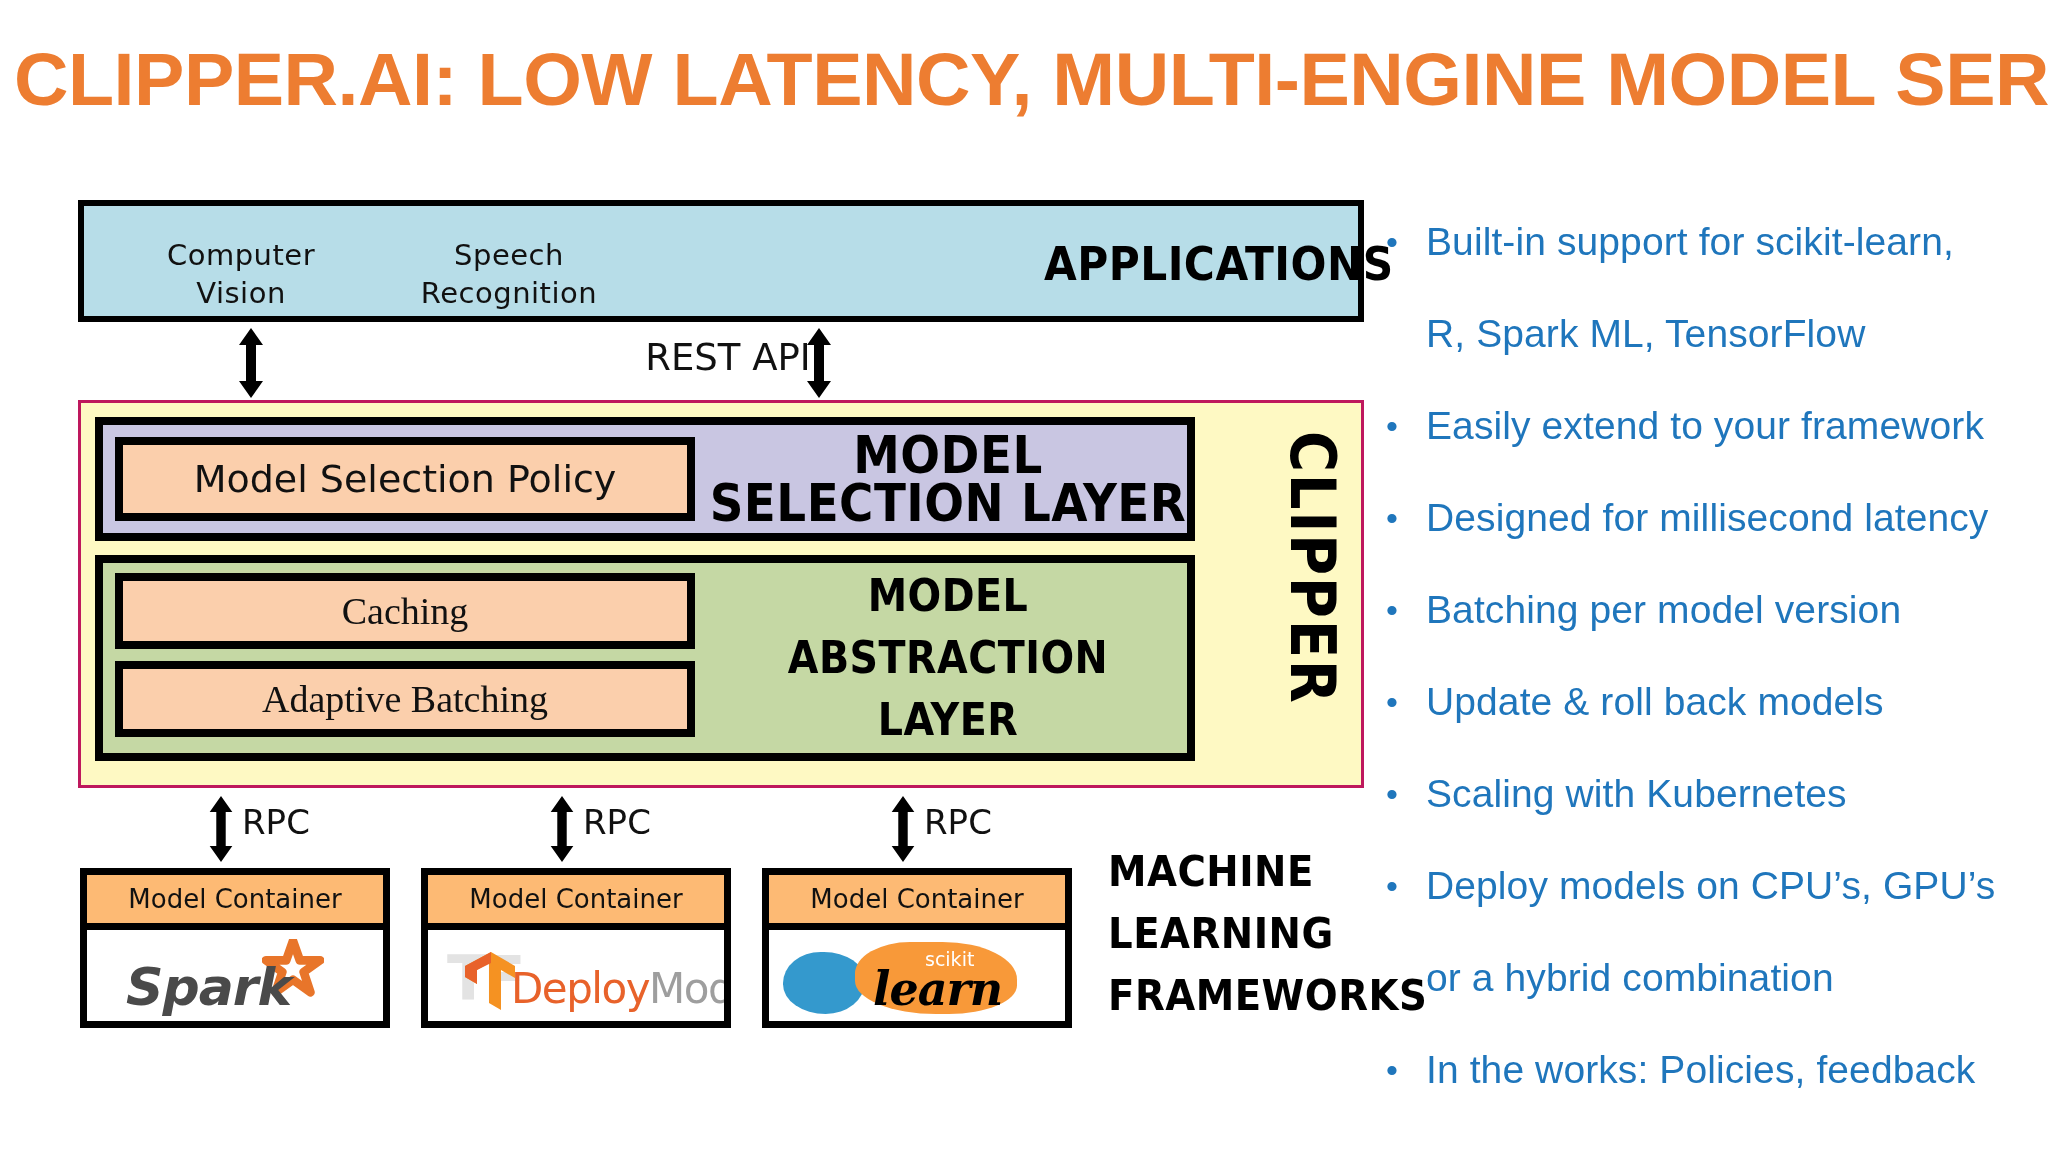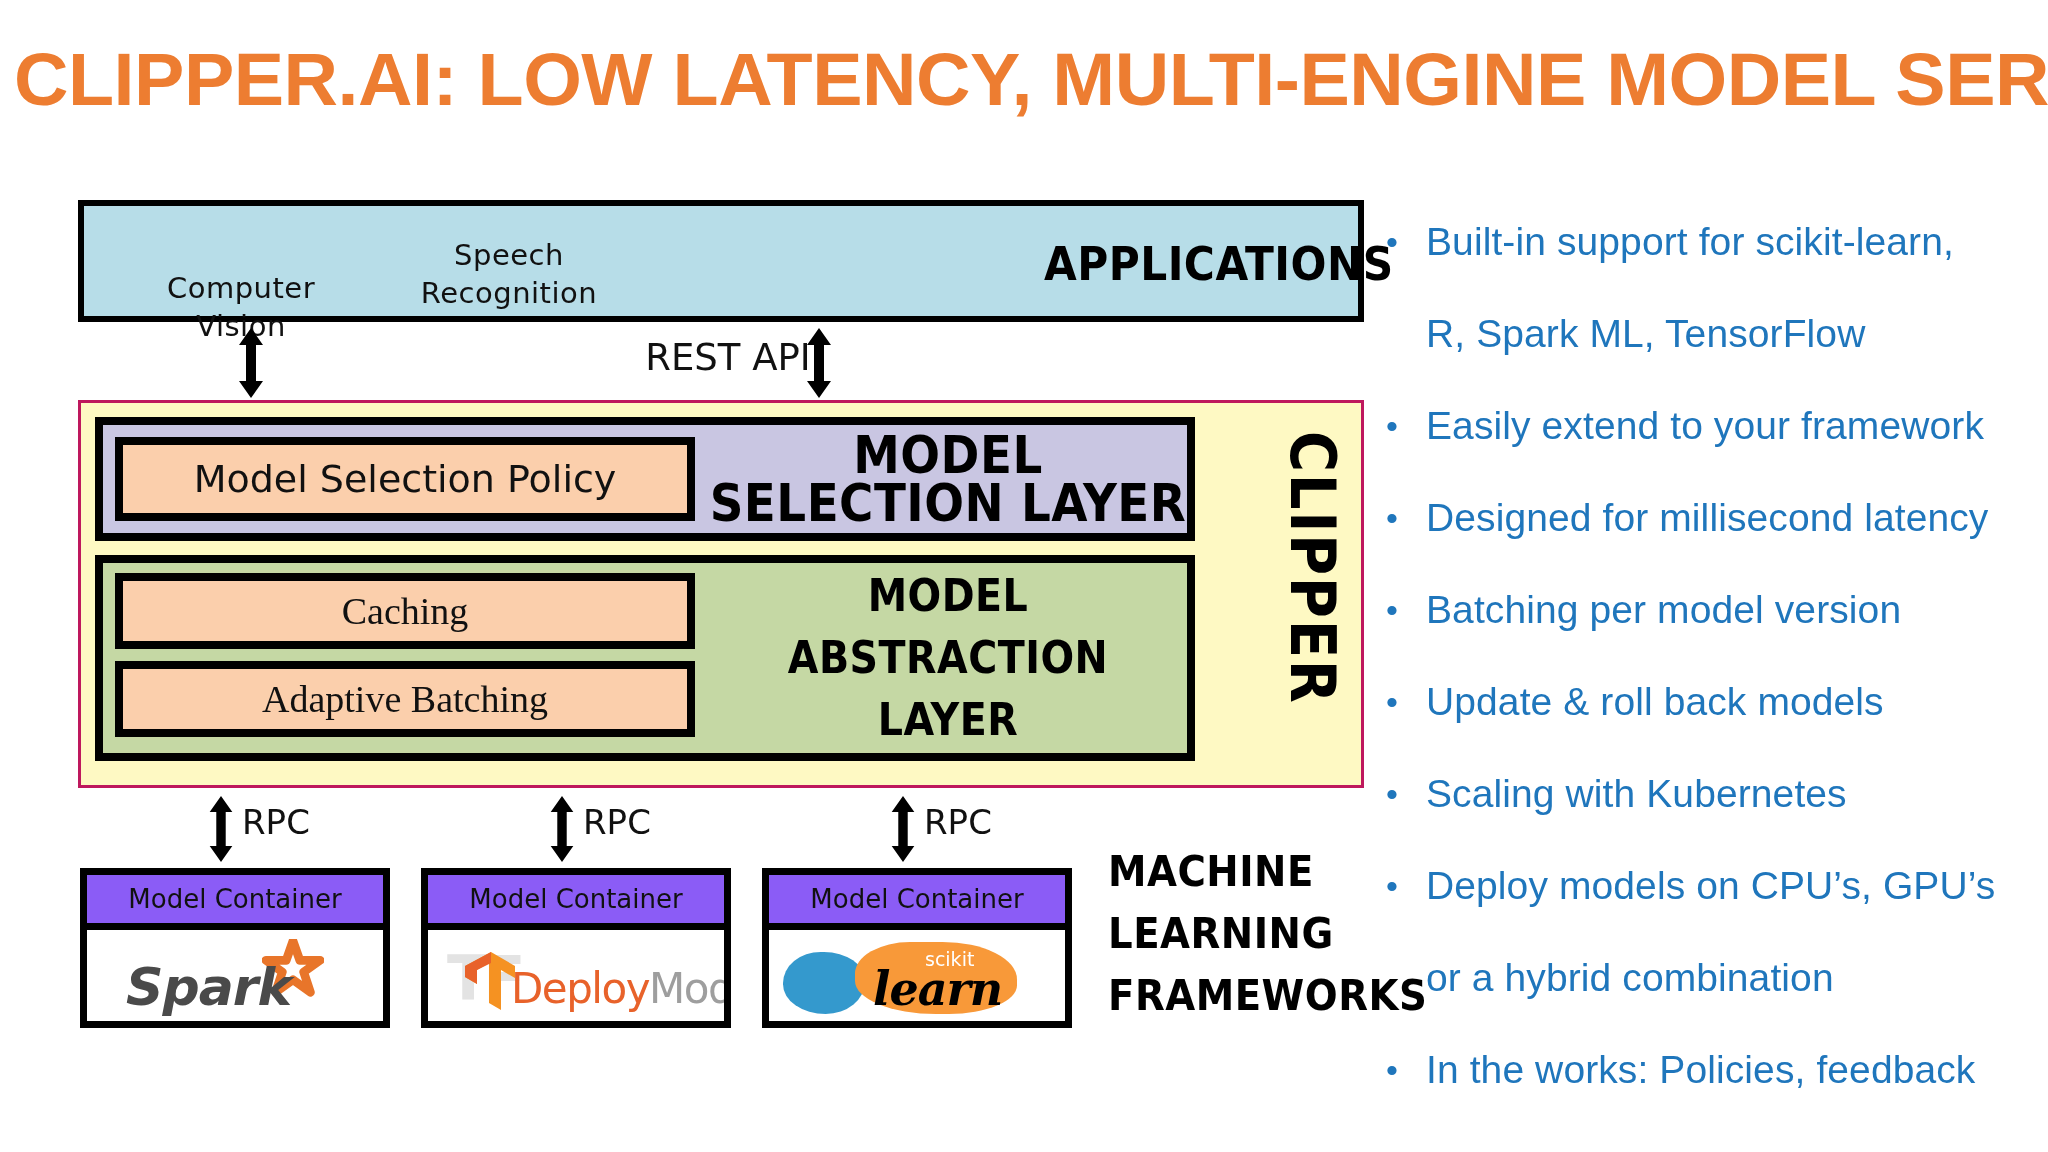--- a/index.html
+++ b/index.html
@@ -63,21 +63,21 @@
   }
   .app-item {
     position: absolute;
     text-align: center;
     color: #111111;
     font-size: 29px;
     line-height: 38px;
     font-family: "DejaVu Sans", sans-serif;
     letter-spacing: 0.5px;
   }
-  #app-computer-vision { left: 42px;  top: 30px; width: 230px; margin-top: 33px; }
+  #app-computer-vision { left: 42px;  top: 30px; width: 230px; }
   #app-speech-recognition { left: 300px; top: 30px; width: 250px; }
   #app-content-recommendation { left: 566px; top: 30px; width: 330px; }
   #applications-label {
     position: absolute;
     left: 960px;
     top: 32px;
     width: 290px;
     text-align: center;
     font-size: 47px;
     line-height: 52px;
@@ -251,21 +251,21 @@
     height: 160px;
     background: #ffffff;
     border: 7px solid #000000;
     box-sizing: border-box;
   }
   #model-container-1 { left: 2px; }
   #model-container-2 { left: 343px; }
   #model-container-3 { left: 684px; }
   .model-container-header {
     height: 48px;
-    background: #8b5cf6;
+    background: #fdba74;
     border-bottom: 7px solid #000000;
     display: flex;
     align-items: center;
     justify-content: center;
     font-size: 26px;
     color: #111111;
     font-family: "DejaVu Sans", sans-serif;
   }
   .model-container-logo {
     height: 99px;

